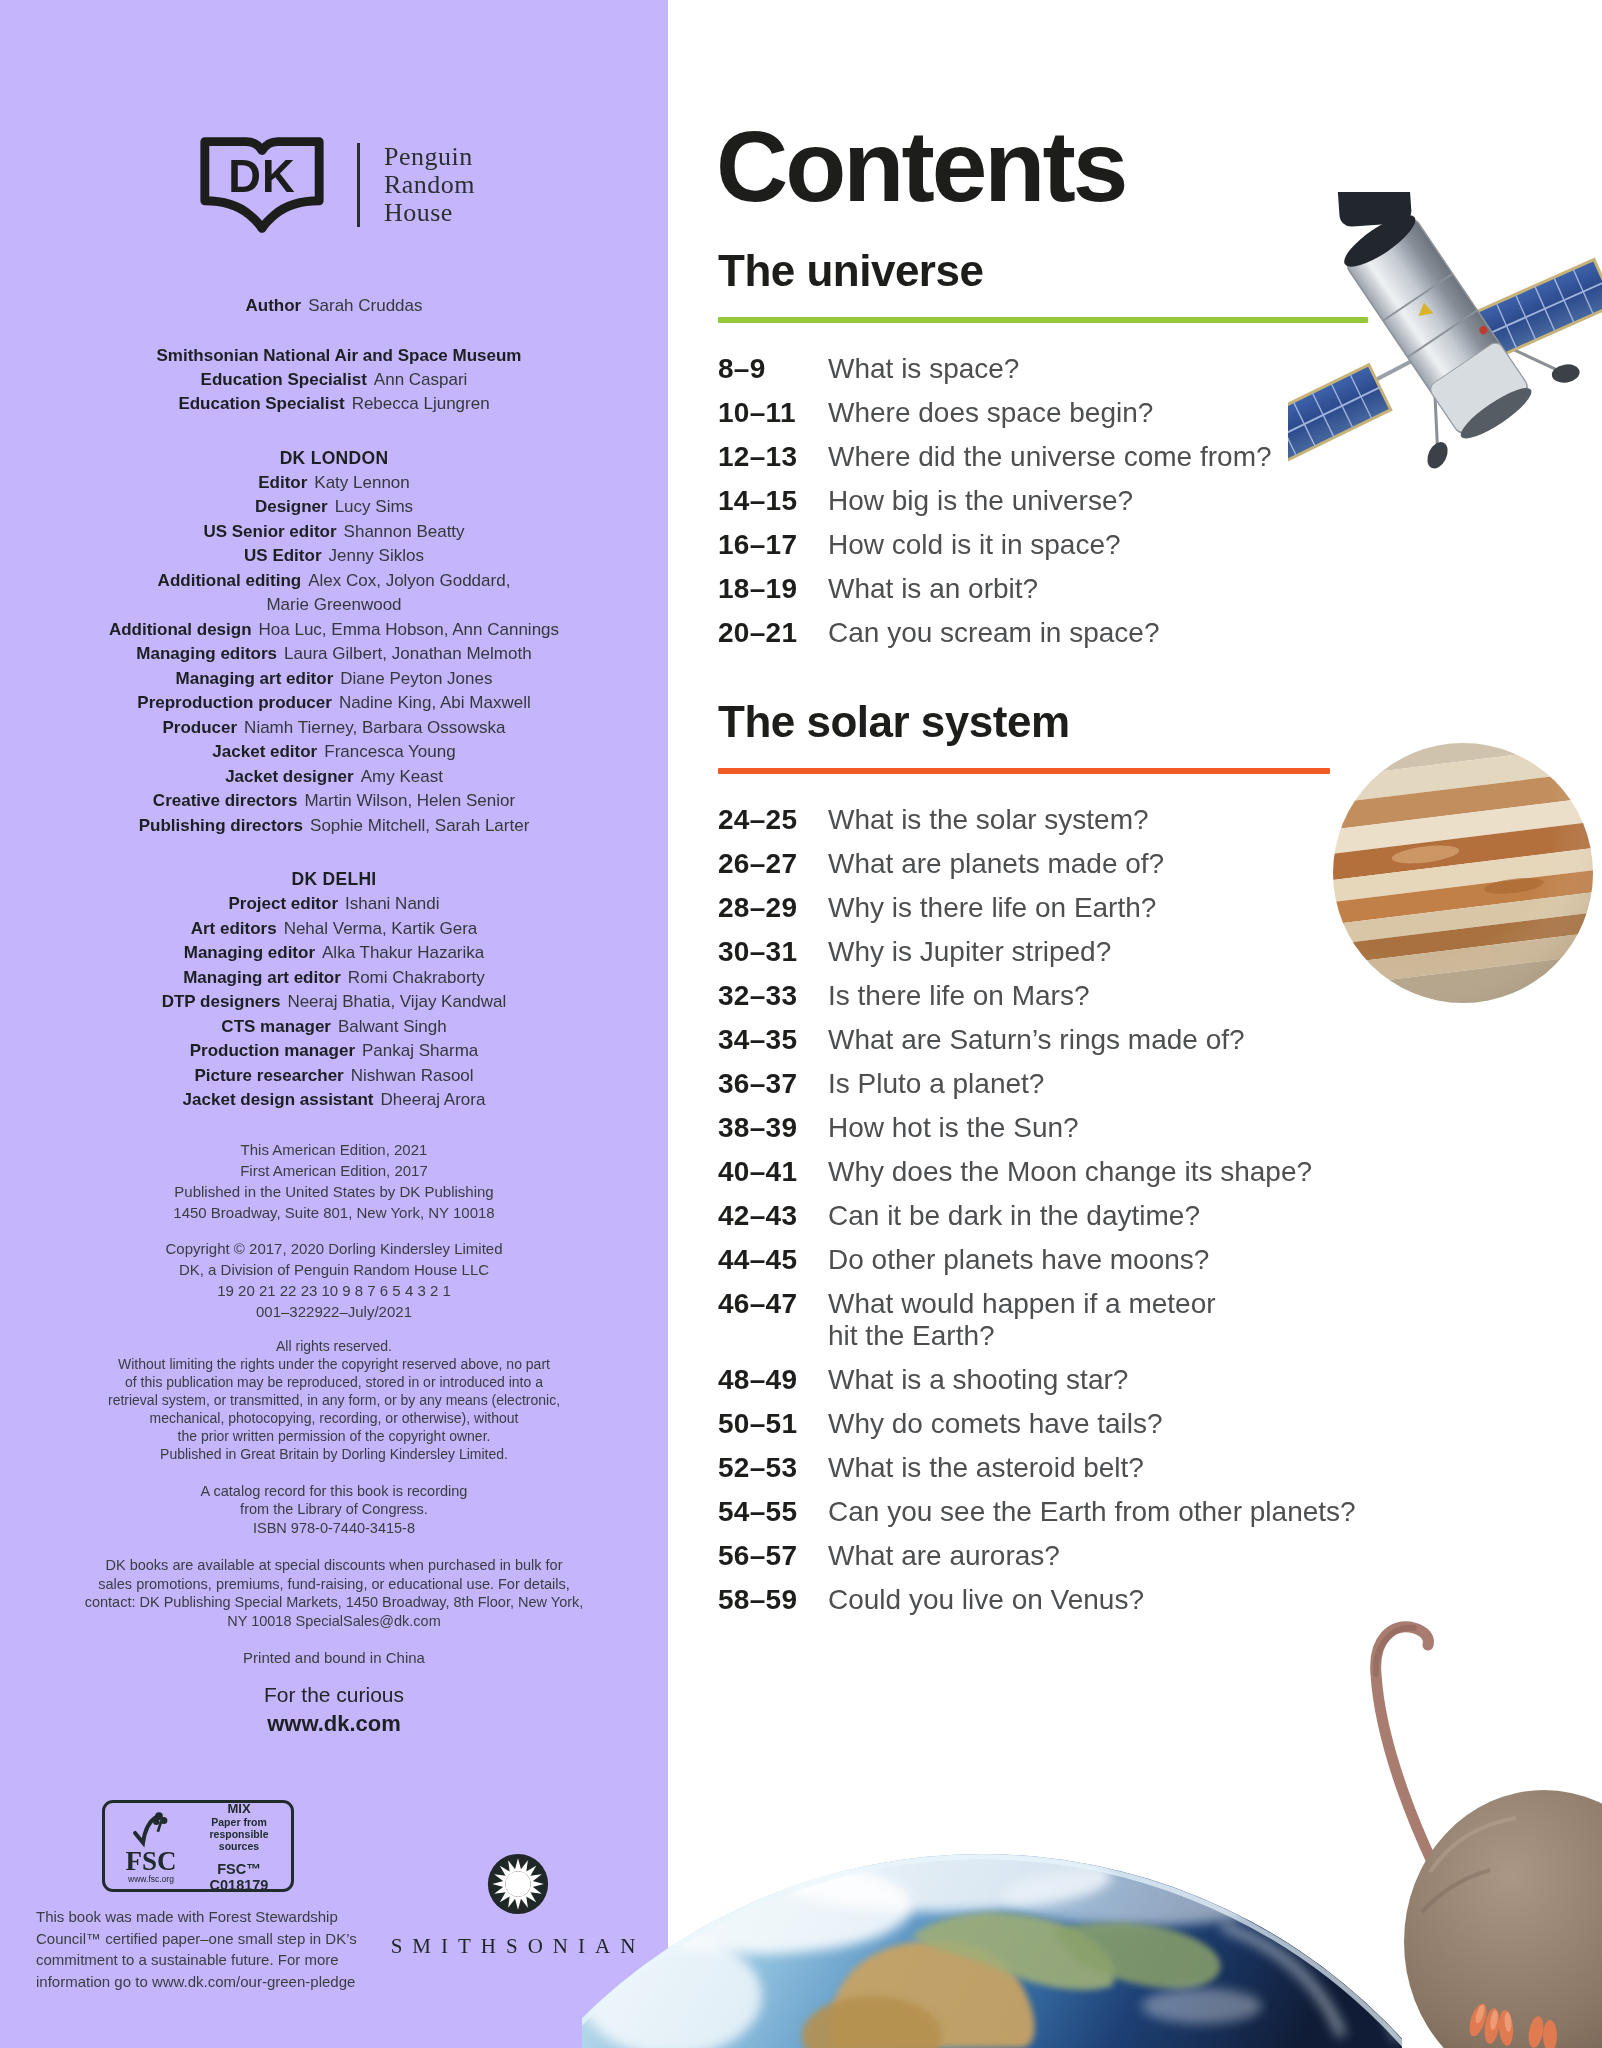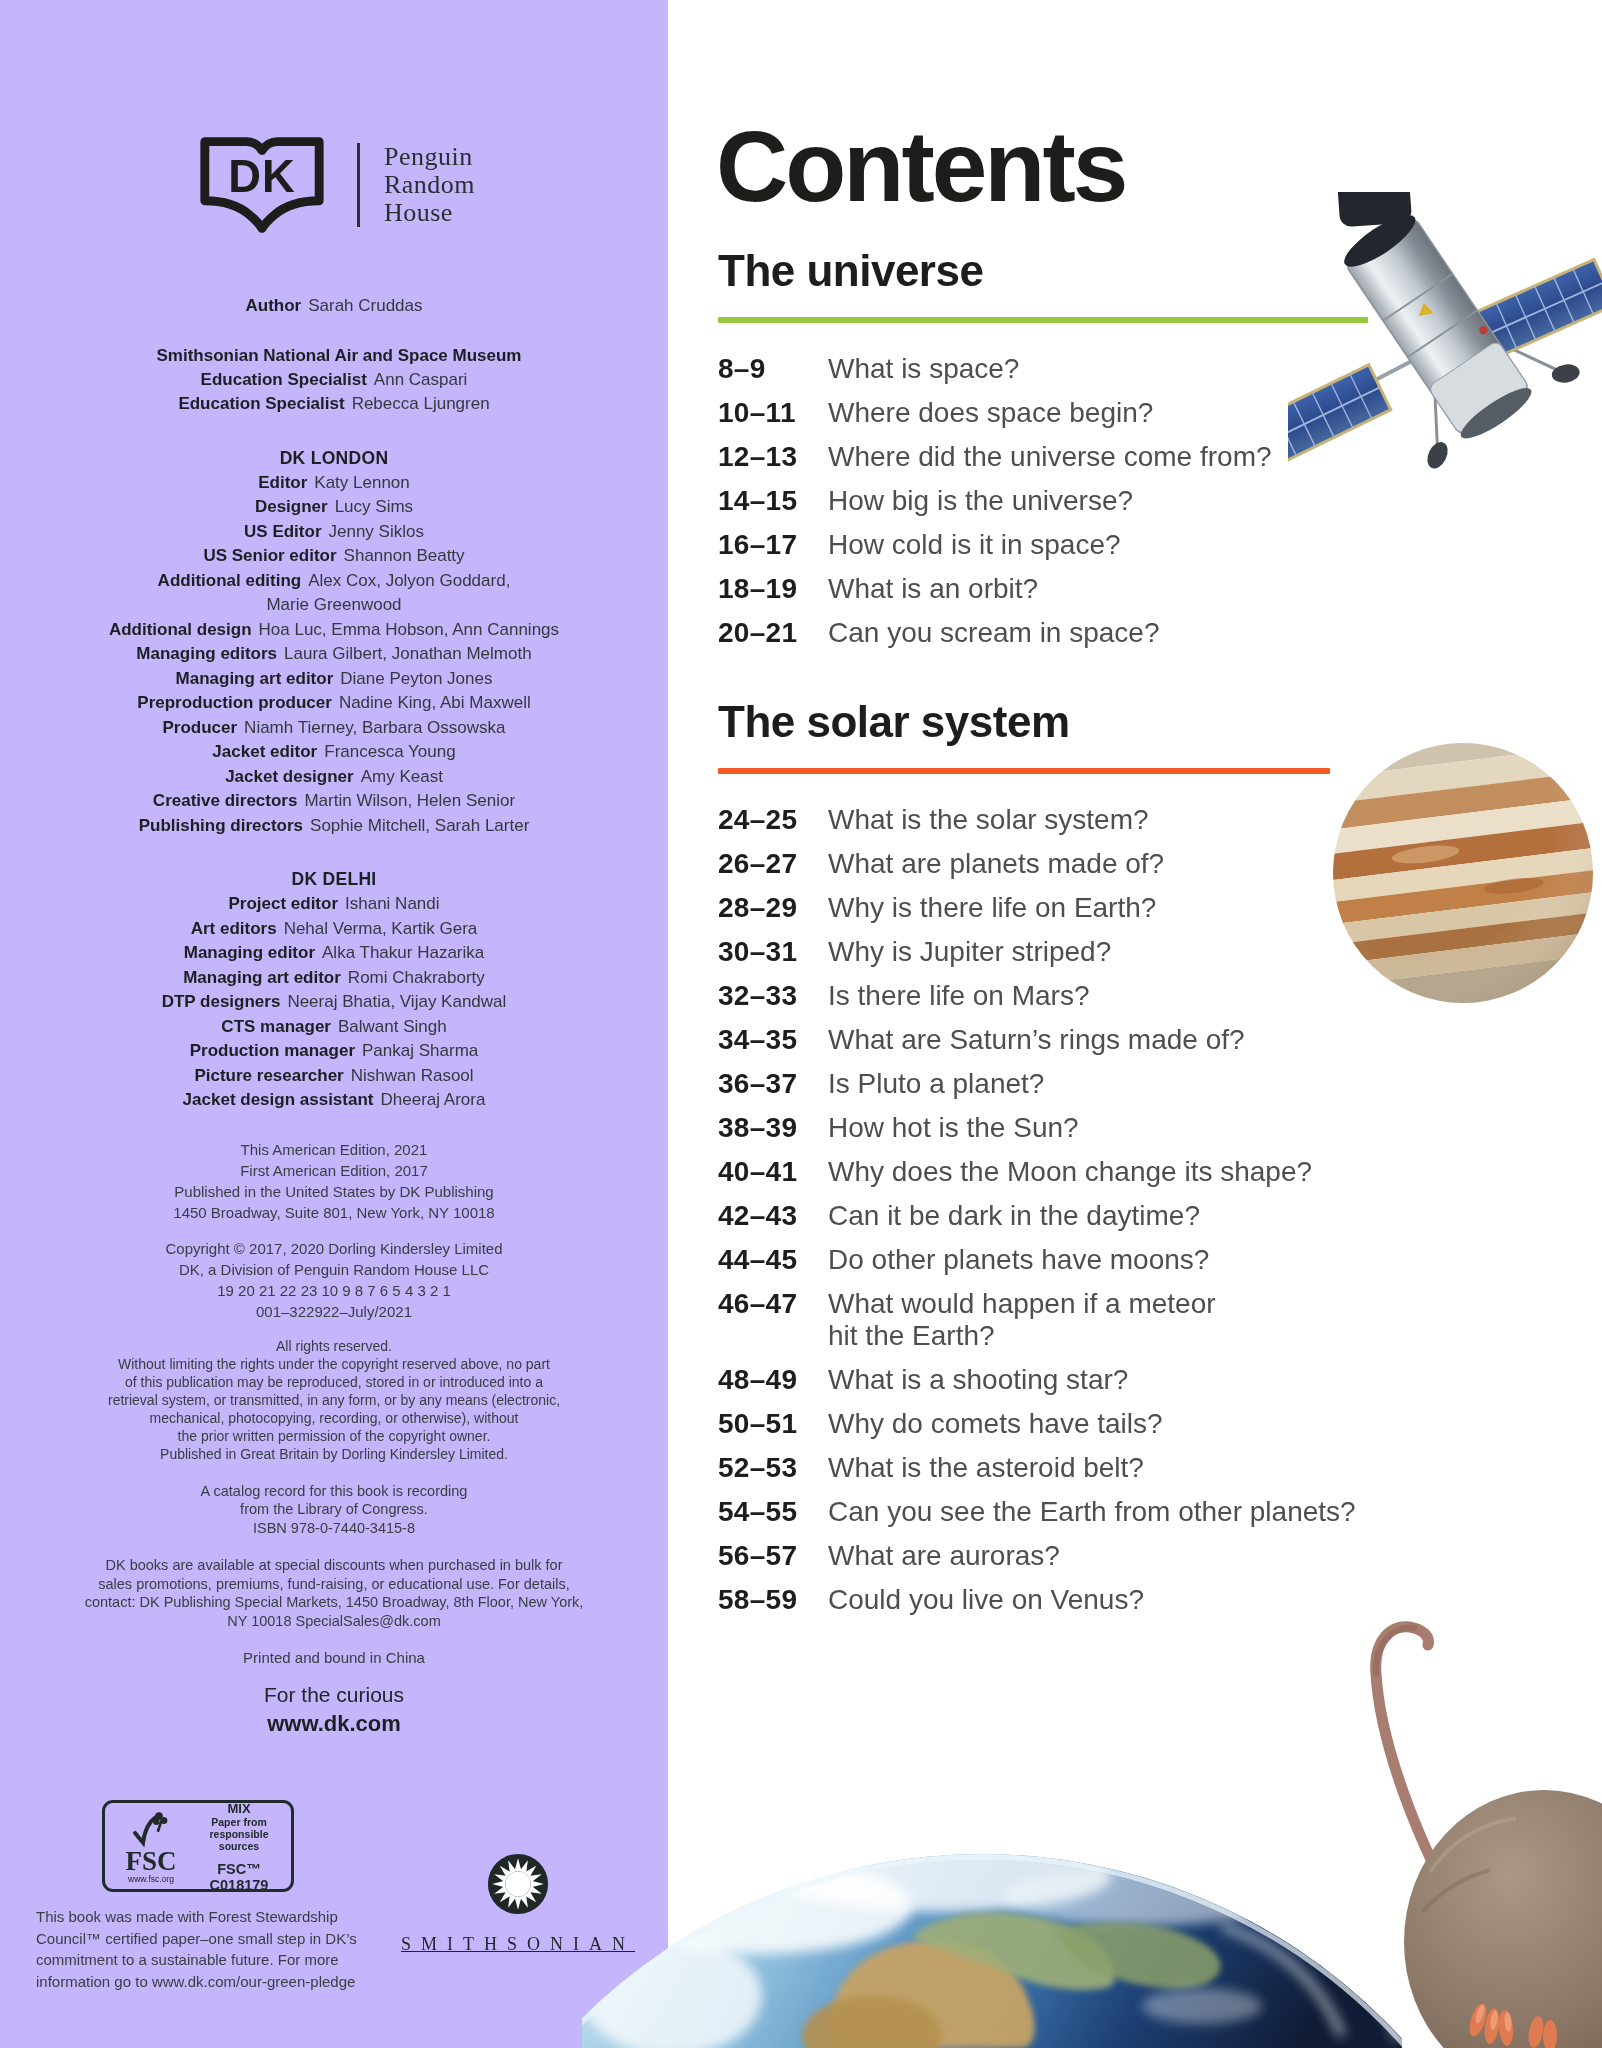--- a/index.html
+++ b/index.html
@@ -46,22 +46,22 @@
   .fsc-right{flex:1;display:flex;flex-direction:column;align-items:center;justify-content:center;}
   .fsc-mix{font-weight:bold;font-size:13px;}
   .fsc-paper{font-weight:bold;font-size:10.5px;line-height:12px;}
   .fsc-code{font-weight:bold;font-size:14.5px;margin-top:9px;}
   .pledge{
     position:absolute;left:36px;top:1906px;width:552px;text-align:left;
     font-size:15px;line-height:21.5px;color:#3a3e40;
   }
   .smithsonian{position:absolute;left:368px;top:1850px;width:300px;text-align:center;}
   .smith-word{
-    margin-top:12px;font-family:"Liberation Serif",serif;font-size:18px;
-    letter-spacing:10px;color:#1f2626;white-space:nowrap;text-decoration:underline;
+    margin-top:12px;font-family:"Liberation Serif",serif;font-size:21px;
+    letter-spacing:10px;color:#1f2626;white-space:nowrap;
   }
   
   .content{position:absolute;left:668px;top:0;width:934px;height:2048px;z-index:3;}
   .page-title{
     margin:112px 0 0 48px;font-size:100px;font-weight:bold;color:#1d1d1b;
     letter-spacing:-3px;line-height:108px;
   }
   .section{margin-left:50px;}
   .section h2{margin:0;font-size:44px;font-weight:bold;color:#1d1d1b;letter-spacing:-.5px;}
   .sec-universe{margin-top:26px;}
@@ -122,25 +122,25 @@
       <div>
           <div class="credit">
           <span class="b">Editor</span><span>Katy Lennon</span>
           
         </div>
           <div class="credit">
           <span class="b">Designer</span><span>Lucy Sims</span>
           
         </div>
           <div class="credit">
+          <span class="b">US Senior editor</span><span>Shannon Beatty</span>
+          
+        </div>
+          <div class="credit">
           <span class="b">US Editor</span><span>Jenny Siklos</span>
-          
-        </div>
-          <div class="credit">
-          <span class="b">US Senior editor</span><span>Shannon Beatty</span>
           
         </div>
           <div class="credit">
           <span class="b">Additional editing</span><span>Alex Cox, Jolyon Goddard,</span>
           <span class="cont-line">Marie Greenwood</span>
         </div>
           <div class="credit">
           <span class="b">Additional design</span><span>Hoa Luc, Emma Hobson, Ann Cannings</span>
           
         </div>

